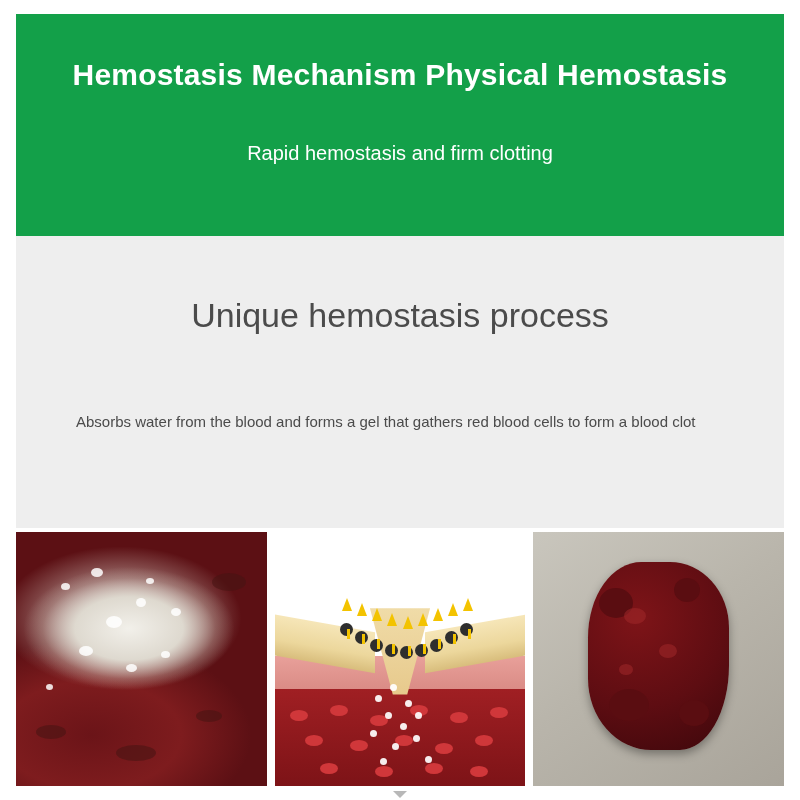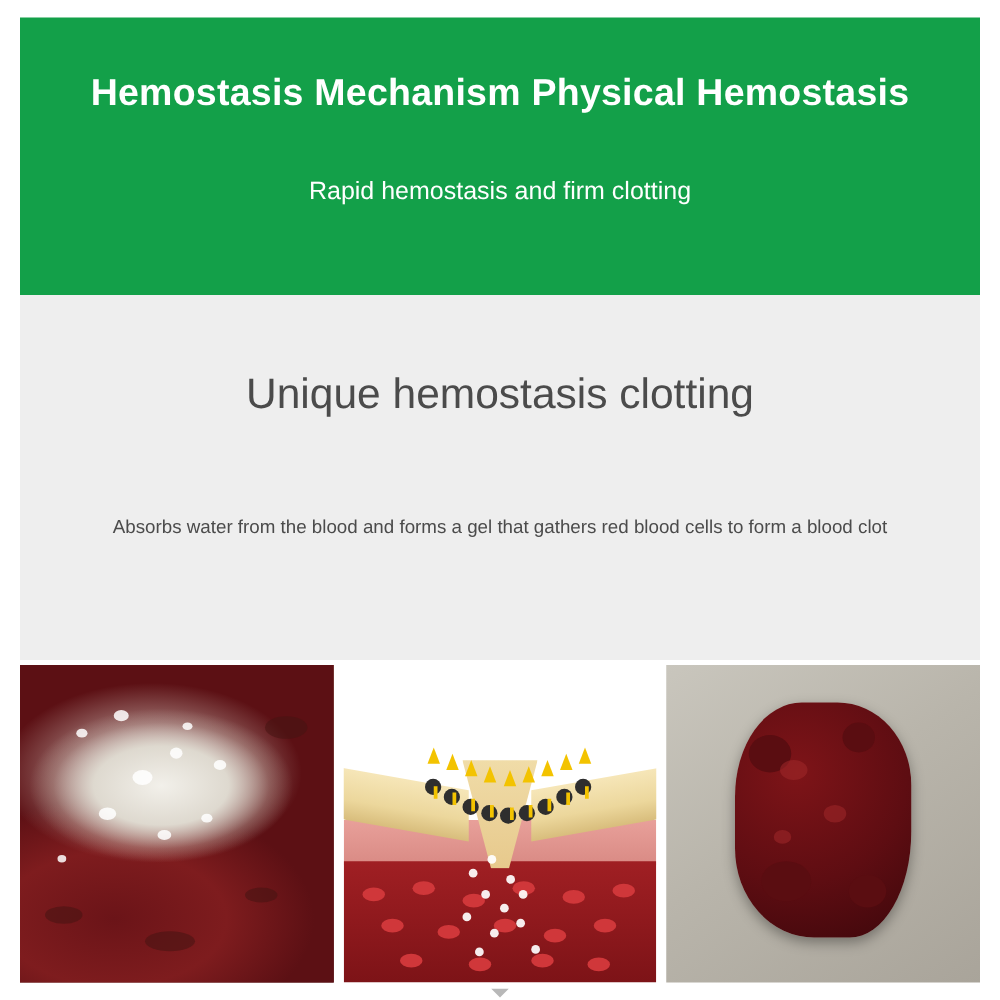--- a/index.html
+++ b/index.html
@@ -72,21 +72,21 @@
     text-align: center;
     font-size: 34px;
     color: #4b4b4b;
     font-weight: normal;
   }
   .section-desc {
     position: absolute;
     left: 60px;
     top: 174px;
     width: 648px;
-    text-align: center;
+    text-align: left;
     font-size: 15px;
     color: #4b4b4b;
     line-height: 1.55;
   }
 
   
   .image-strip {
     position: absolute;
     left: 16px;
     top: 532px;
@@ -226,21 +226,21 @@
 <body>
 
 <div class="page">
 
   <div class="banner">
     <div class="banner-title">Hemostasis Mechanism Physical Hemostasis</div>
     <div class="banner-subtitle">Rapid hemostasis and firm clotting</div>
   </div>
 
   <div class="body-section">
-    <div class="section-heading">Unique hemostasis clotting</div>
+    <div class="section-heading">Unique hemostasis process</div>
     <div class="section-desc">Absorbs water from the blood and forms a gel that gathers red blood cells to form a blood clot</div>
   </div>
 
   <div class="image-strip">
 
     <div class="photo p1">
       <span class="speck" style="left:18%;top:20%;width:9px;height:7px;"></span>
       <span class="speck" style="left:30%;top:14%;width:12px;height:9px;"></span>
       <span class="speck" style="left:52%;top:18%;width:8px;height:6px;"></span>
       <span class="speck" style="left:62%;top:30%;width:10px;height:8px;"></span>

